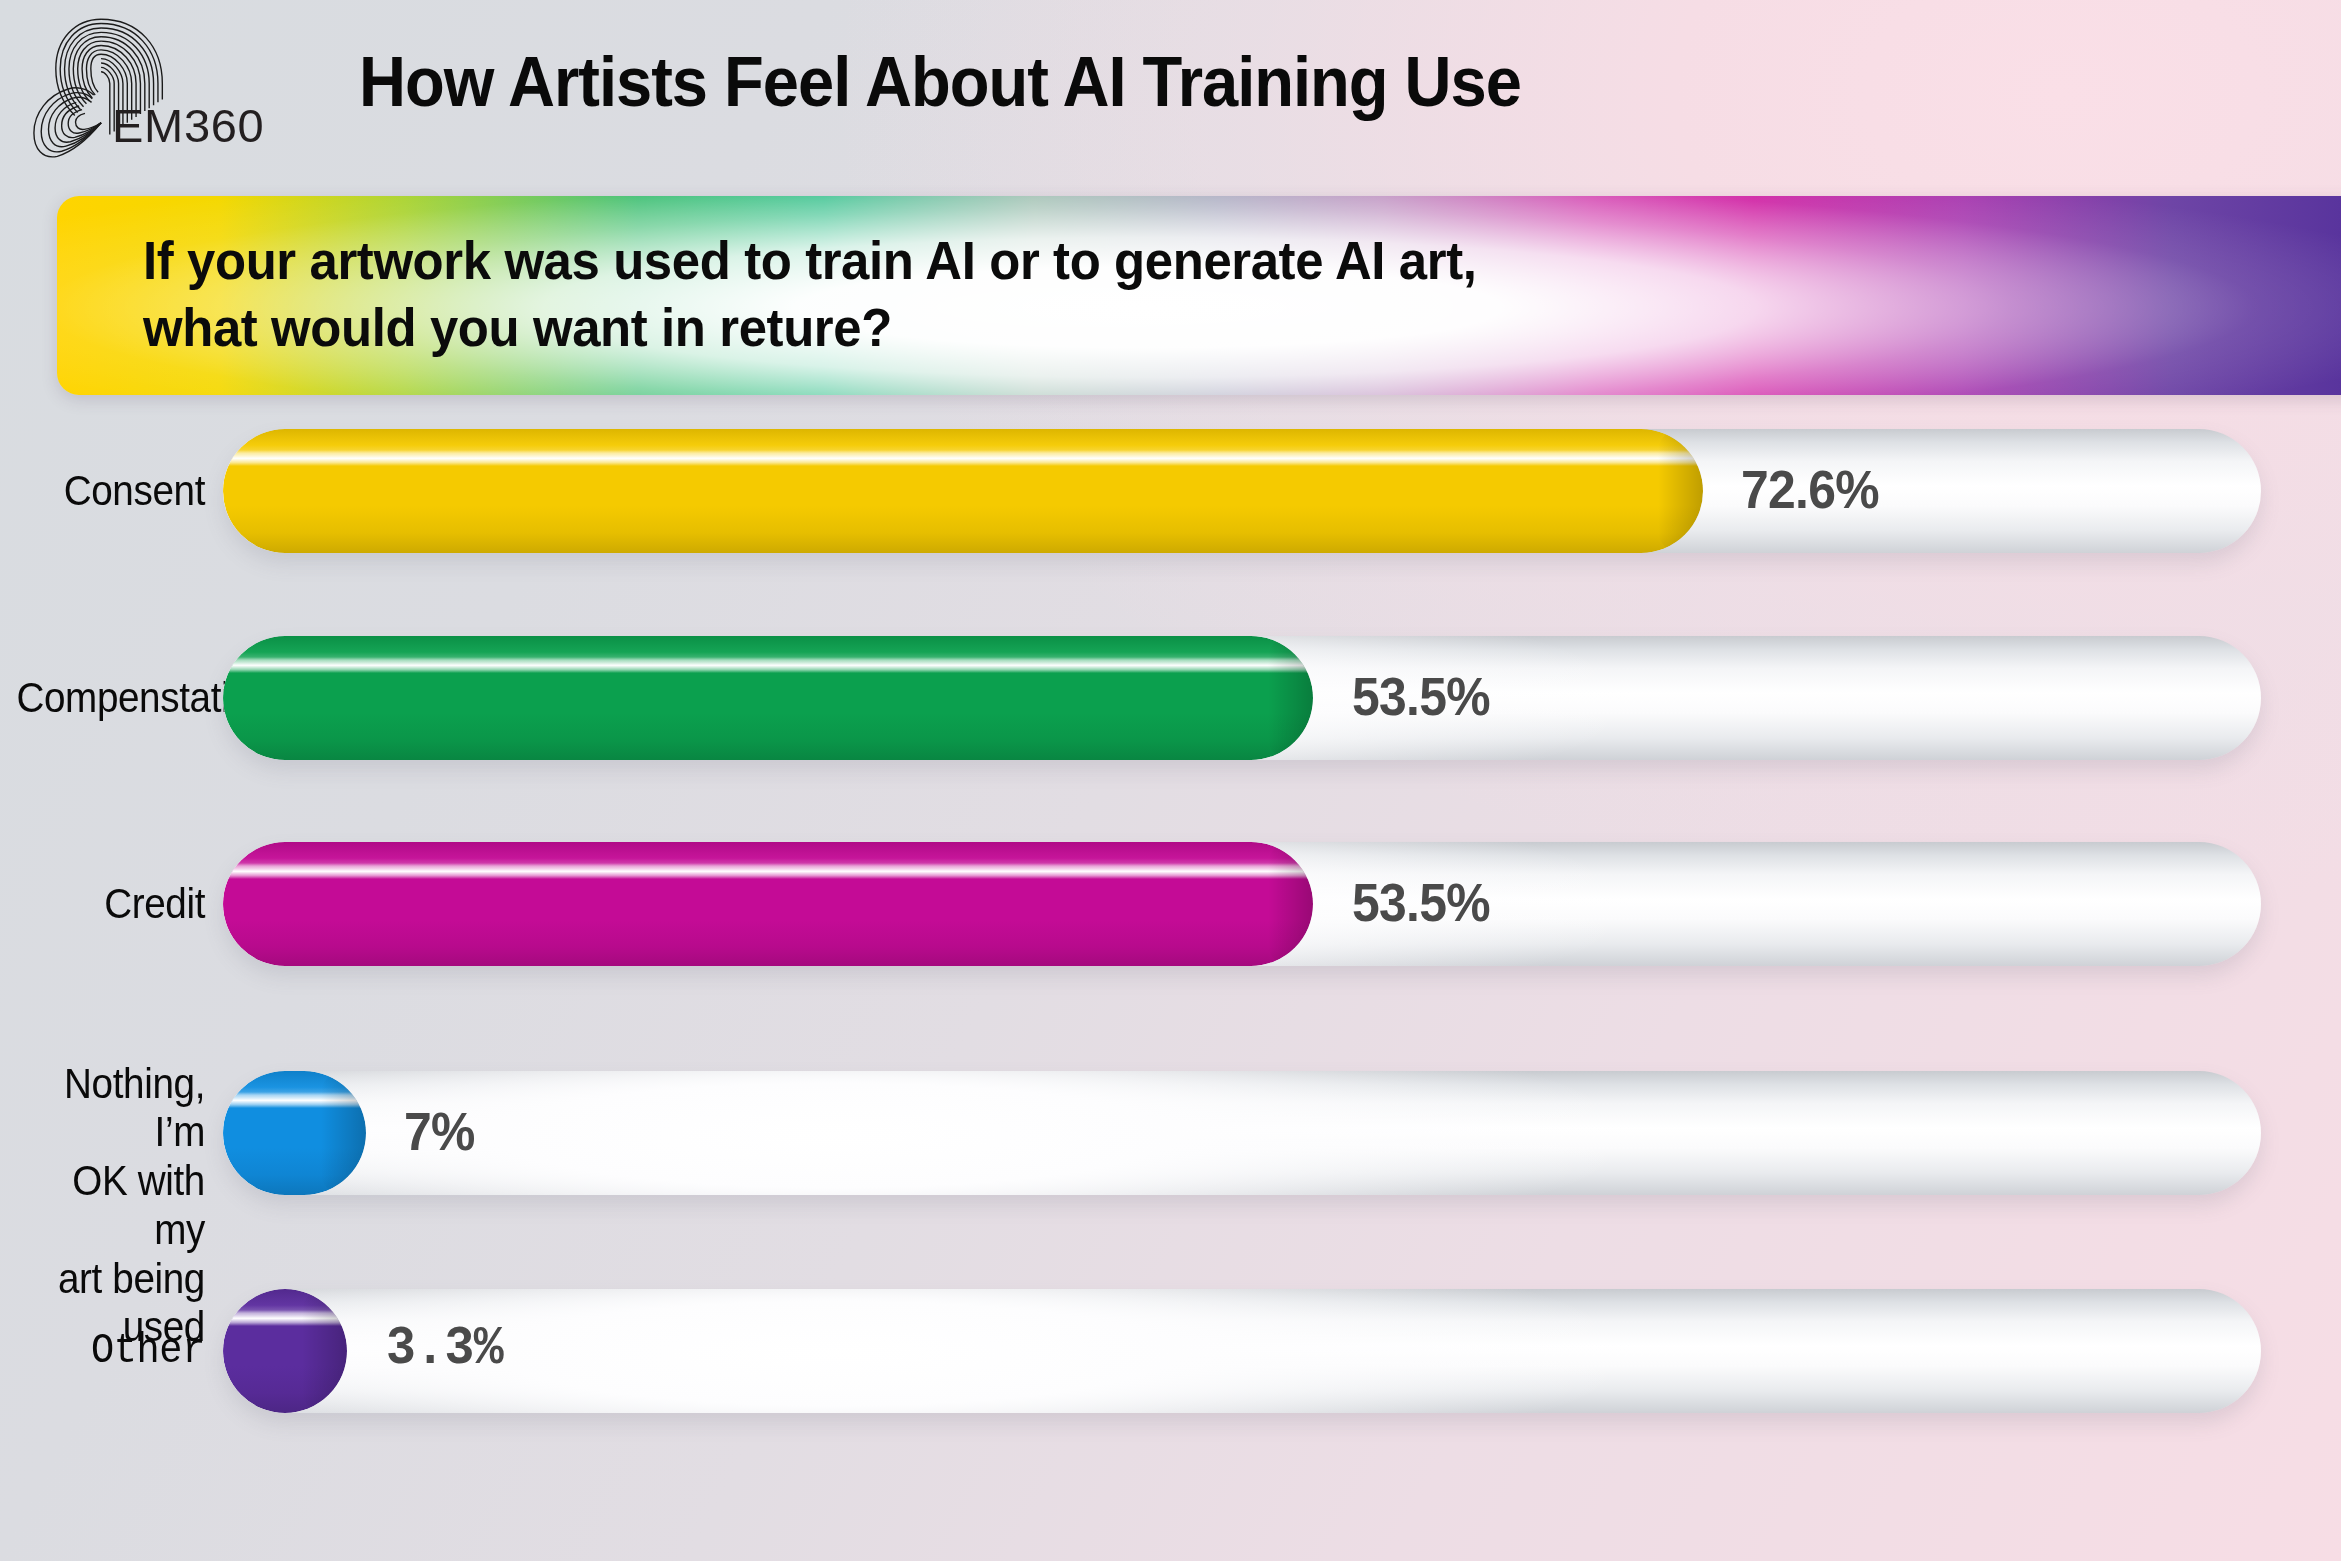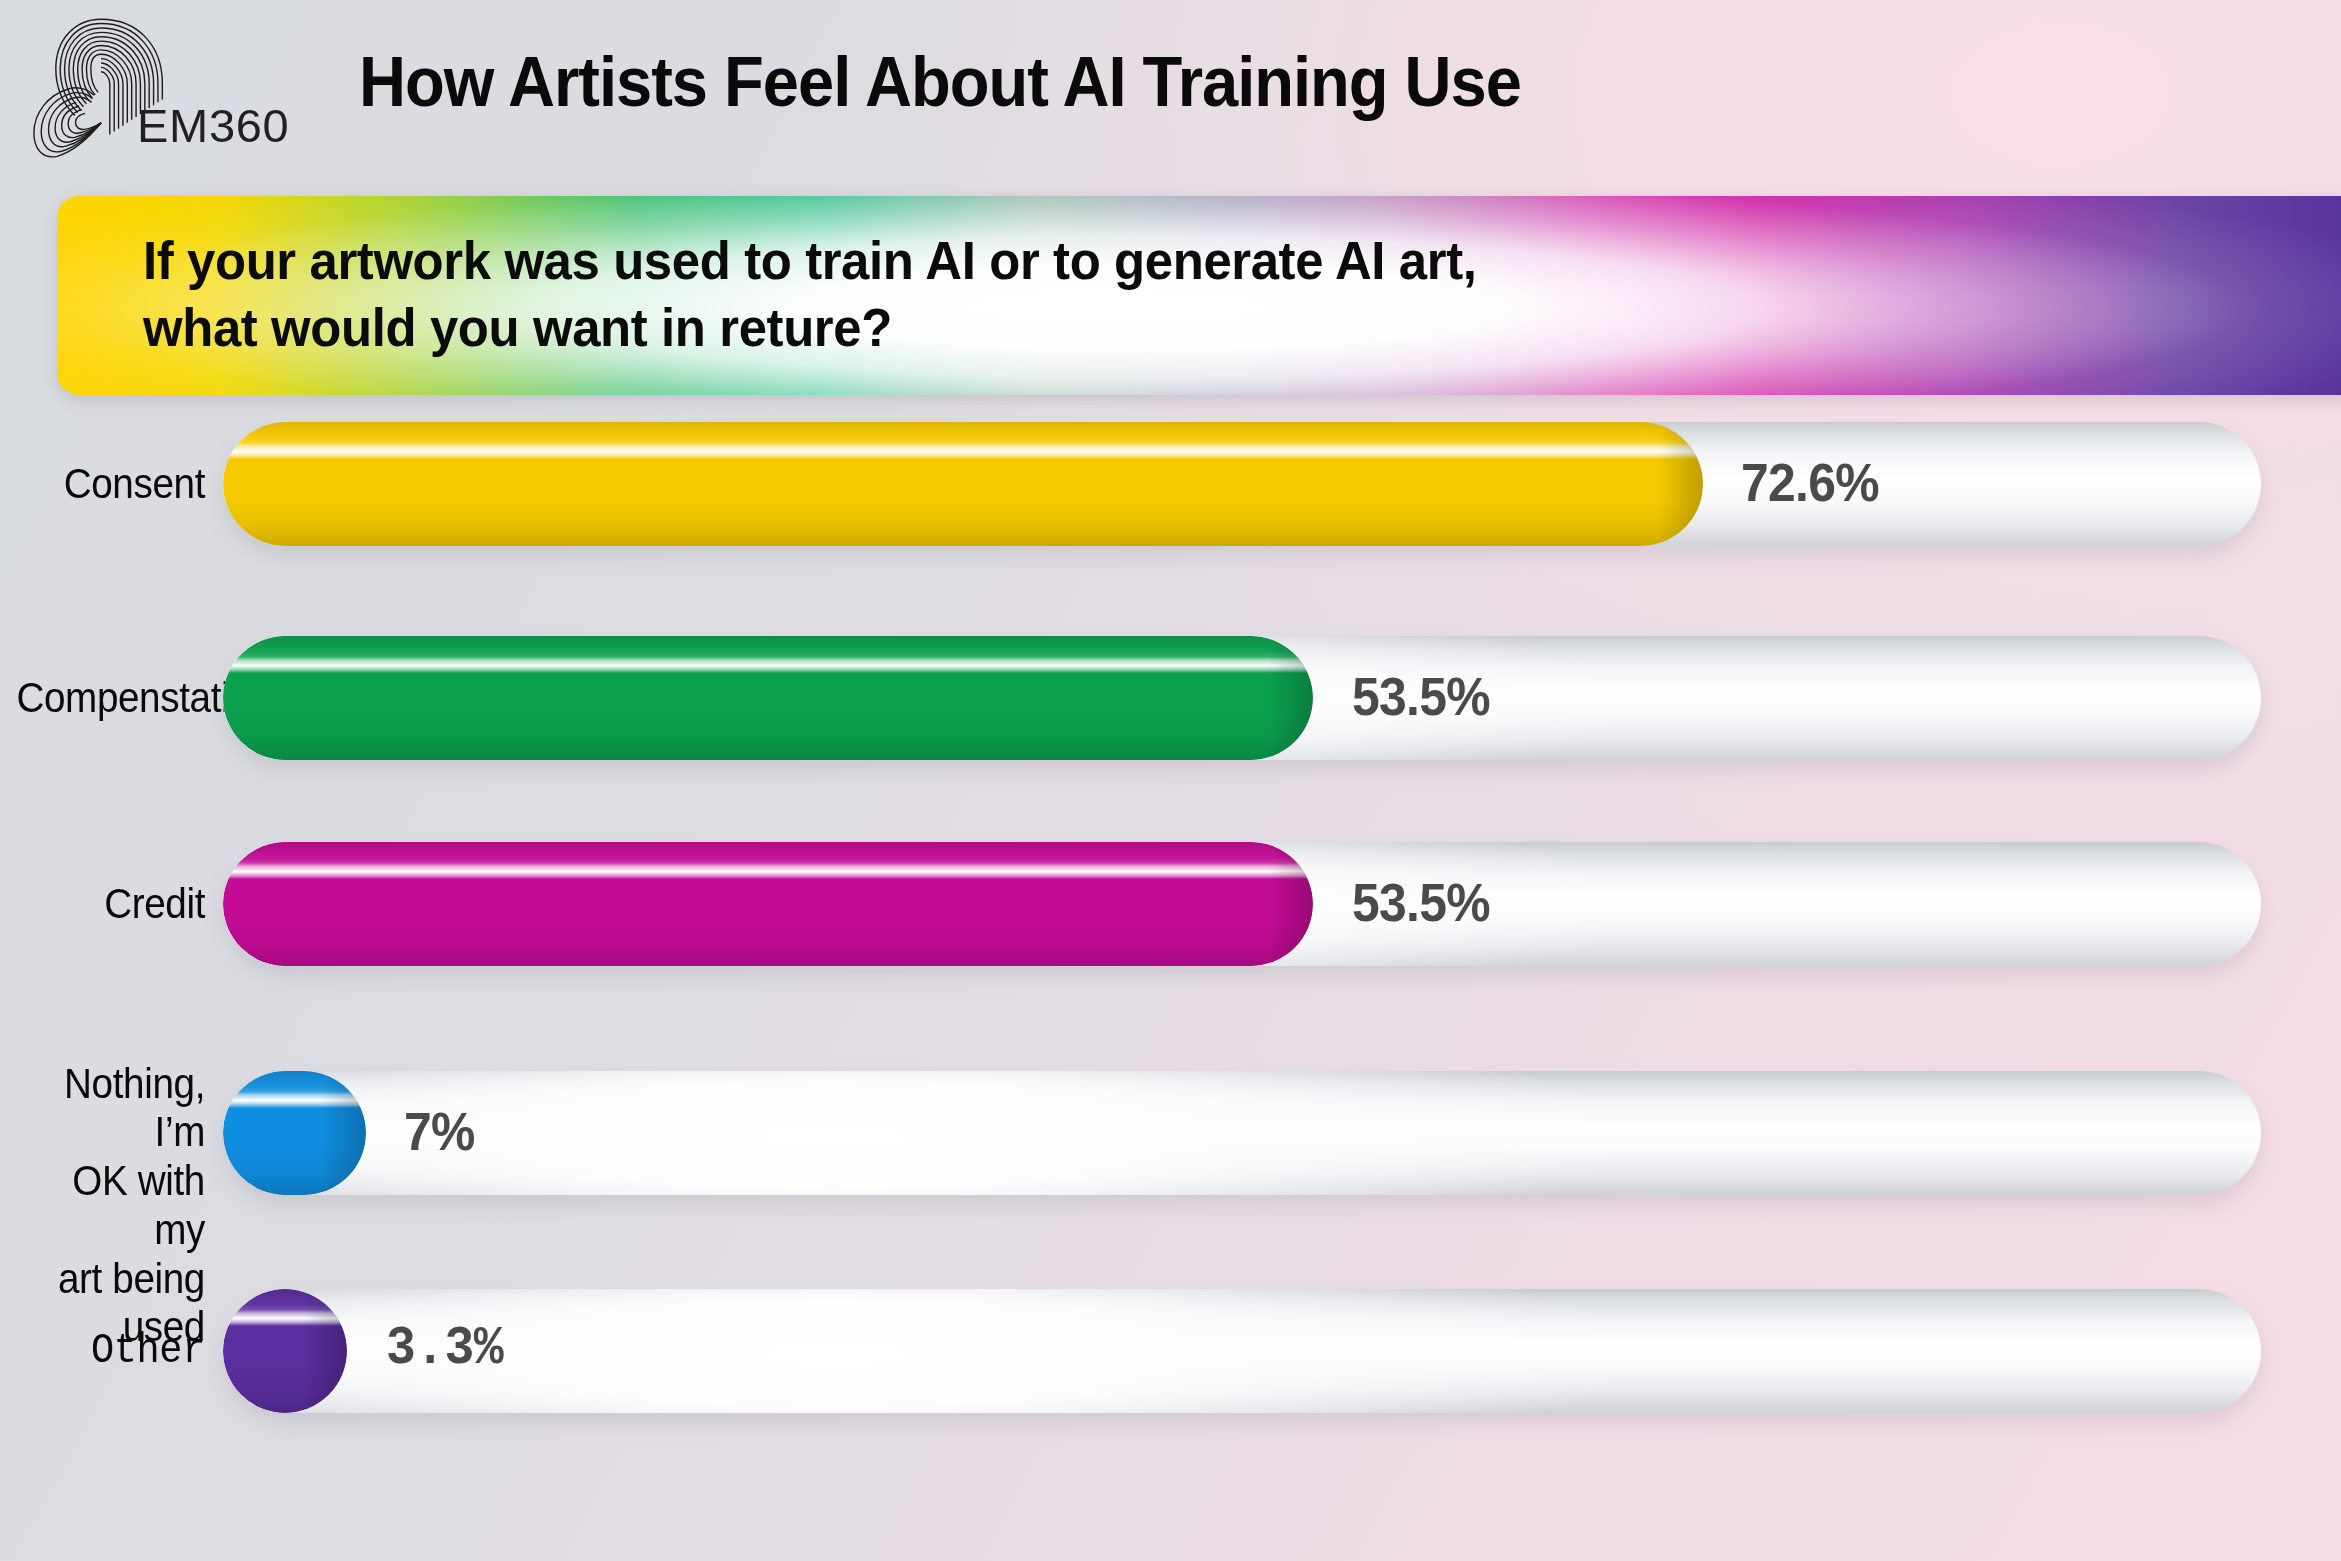--- a/index.html
+++ b/index.html
@@ -30,21 +30,21 @@
     left: 25px; top: 10.2px;
     width: 263px; height: 154px;
   }
   #logo-mark {
     position: absolute;
     left: 5.9px; top: 2.9px;
     width: 143px; height: 151px;
   }
   #logo-wordmark {
     position: absolute;
-    left: 112px; top: 88px;
+    left: 87px; top: 88px;
     font-size: 47px;
     letter-spacing: 0.7px;
     color: #231f20;
     font-weight: 400;
     font-family: "Liberation Sans", sans-serif;
   }
 
   #page-title {
     position: absolute;
     left: 359px; top: 47px;
@@ -265,21 +265,21 @@
 <div id="question-banner">
   <div id="banner-gradient"></div>
   <div id="banner-glow"></div>
   <div id="question-text">
     <div>If your artwork was used to train AI or to generate AI art,</div>
     <div>what would you want in reture?</div>
   </div>
 </div>
 
 <div id="chart">
-    <div class="bar-row" style="top: 8px; height: 129px; text-decoration: underline;">
+    <div class="bar-row" style="top: 15px; height: 129px; text-decoration: underline;">
       <div class="row-label" style="top: 38px; height: 49px;">
         <div>Consent</div>
       </div>
       <div class="track" style="top: 0px; height: 124px;">
         <div class="fill" style="width: 1480px;">
           <div class="body" style="background: linear-gradient(rgb(221, 182, 0) 0%, rgb(245, 204, 10) 13%, rgb(248, 216, 66) 19%, rgb(245, 202, 0) 30%, rgb(245, 202, 0) 62%, rgb(230, 190, 0) 84%, rgb(206, 170, 0) 100%);"></div>
           <div class="hilite"></div>
           <div class="capshade"></div>
         </div>
       </div>

